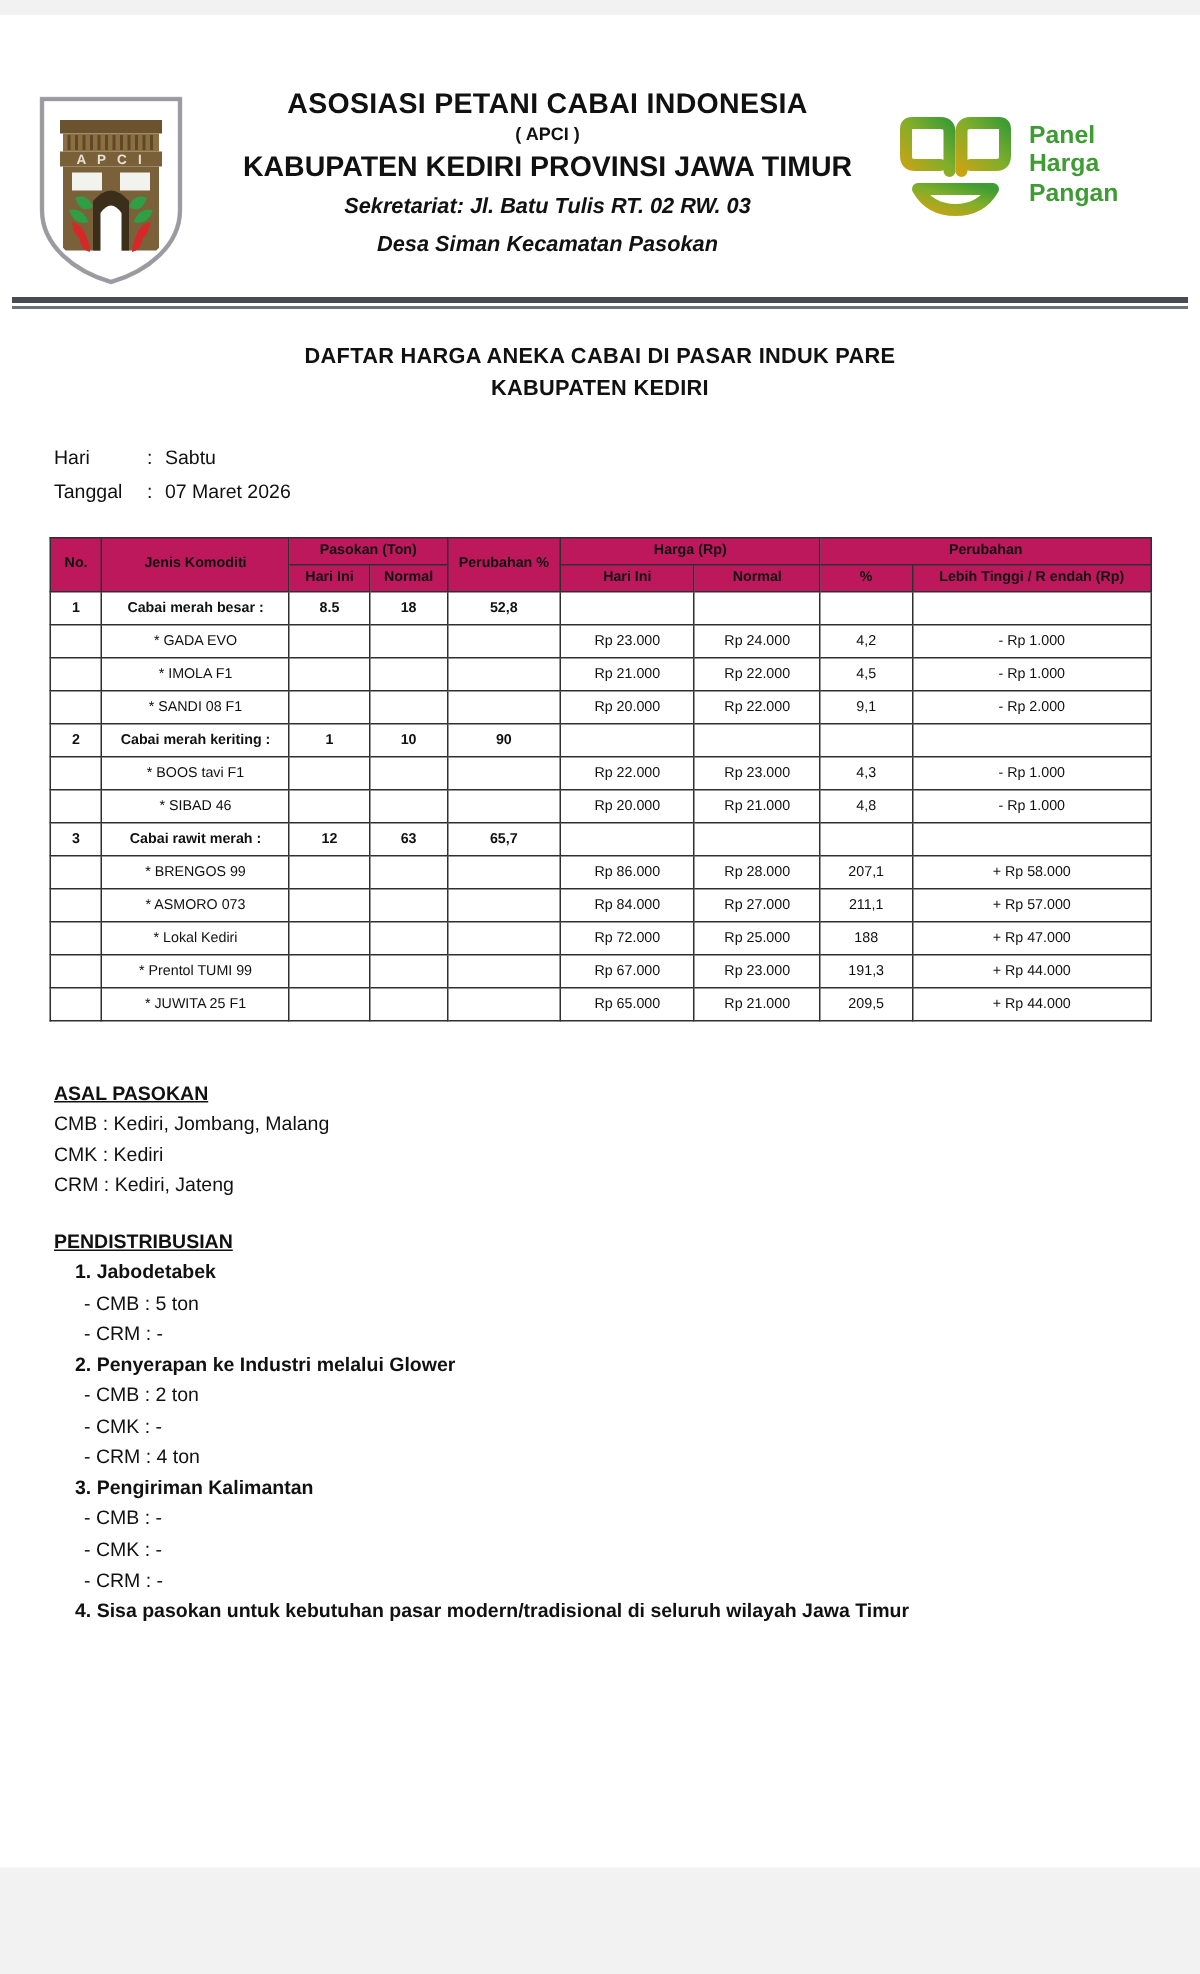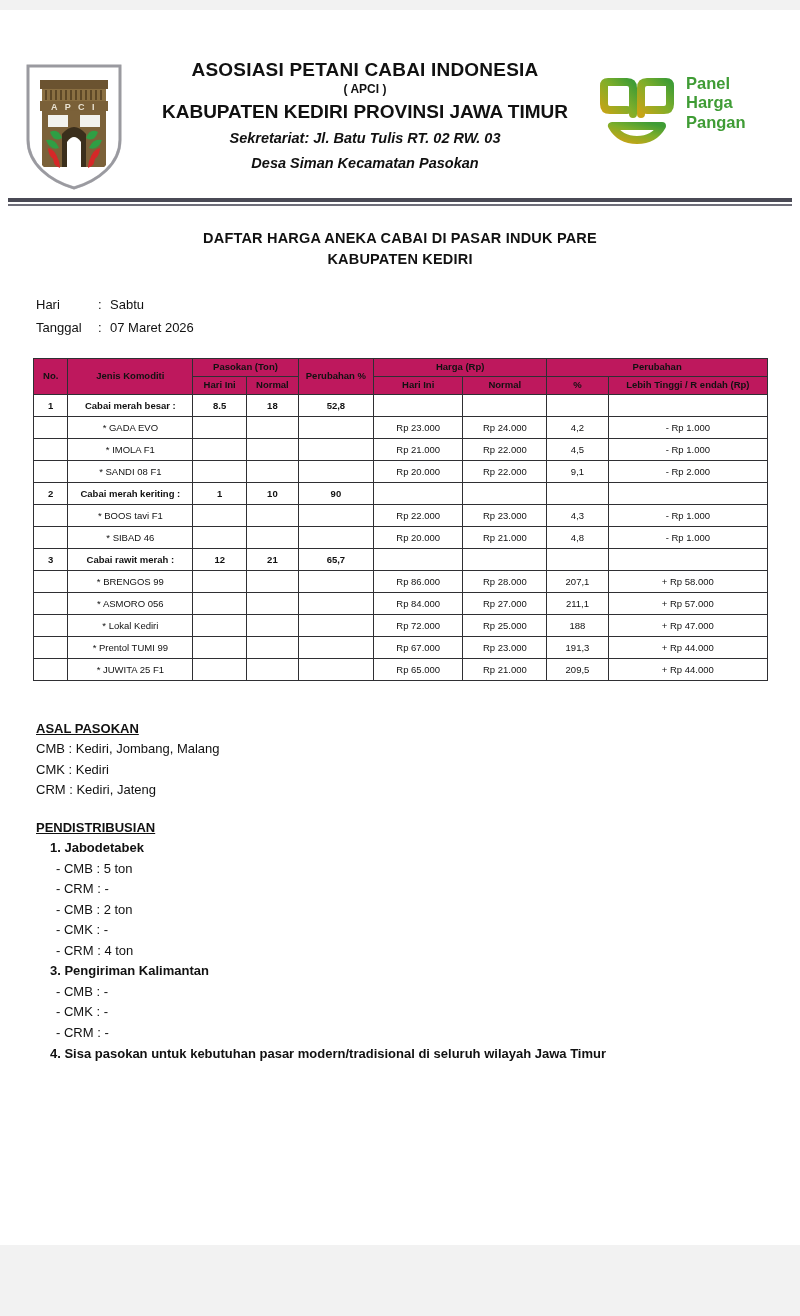--- a/index.html
+++ b/index.html
@@ -40,20 +40,21 @@
   }
   .head-center {
     flex: 1 1 auto;
     text-align: center;
     padding: 0 4px;
   }
   .logo-right {
     width: 190px;
     flex: 0 0 190px;
     display: flex;
+    align-items: center;
     gap: 8px;
     padding-top: 16px;
   }
   .org-name {
     font-size: 19px;
     font-weight: bold;
     letter-spacing: 0.2px;
     line-height: 1.28;
   }
   .org-abbr {
@@ -409,41 +410,41 @@
             <td></td>
             <td>Rp 20.000</td>
             <td>Rp 21.000</td>
             <td>4,8</td>
             <td>- Rp 1.000</td>
           </tr>
           <tr class="group-row">
             <td class="c-no">3</td>
             <td class="c-name">Cabai rawit merah :</td>
             <td>12</td>
-            <td>21</td>
+            <td>63</td>
             <td>65,7</td>
             <td></td>
             <td></td>
             <td></td>
             <td></td>
           </tr>
           <tr class="item-row">
             <td class="c-no"></td>
             <td class="c-name">* BRENGOS 99</td>
             <td></td>
             <td></td>
             <td></td>
             <td>Rp 86.000</td>
             <td>Rp 28.000</td>
             <td>207,1</td>
             <td>+ Rp 58.000</td>
           </tr>
           <tr class="item-row">
             <td class="c-no"></td>
-            <td class="c-name">* ASMORO 056</td>
+            <td class="c-name">* ASMORO 073</td>
             <td></td>
             <td></td>
             <td></td>
             <td>Rp 84.000</td>
             <td>Rp 27.000</td>
             <td>211,1</td>
             <td>+ Rp 57.000</td>
           </tr>
           <tr class="item-row">
             <td class="c-no"></td>
@@ -490,20 +491,21 @@
         <div class="notes-line">CRM : Kediri, Jateng</div>
       </div>
 
     <div class="section-gap"></div>
 
     <div class="notes-head">PENDISTRIBUSIAN</div>
     <div id="dist-list">
         <div class="dist-item">1. Jabodetabek</div>
         <div class="dist-sub">- CMB : 5 ton</div>
         <div class="dist-sub">- CRM : -</div>
+        <div class="dist-item">2. Penyerapan ke Industri melalui Glower</div>
         <div class="dist-sub">- CMB : 2 ton</div>
         <div class="dist-sub">- CMK : -</div>
         <div class="dist-sub">- CRM : 4 ton</div>
         <div class="dist-item">3. Pengiriman Kalimantan</div>
         <div class="dist-sub">- CMB : -</div>
         <div class="dist-sub">- CMK : -</div>
         <div class="dist-sub">- CRM : -</div>
         <div class="dist-item">4. Sisa pasokan untuk kebutuhan pasar modern/tradisional di seluruh wilayah Jawa Timur</div>
       </div>
   </div>

